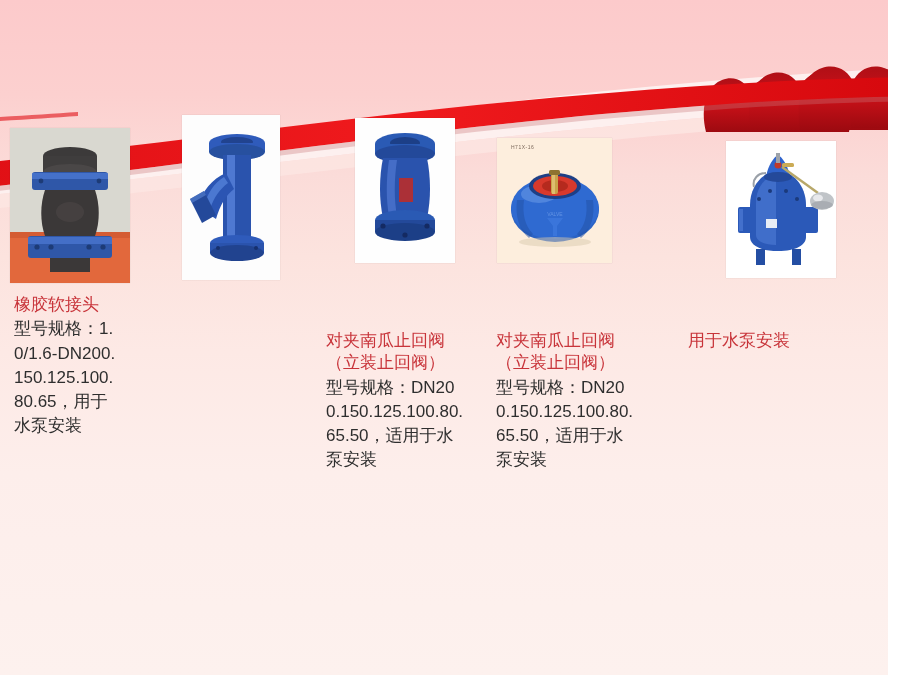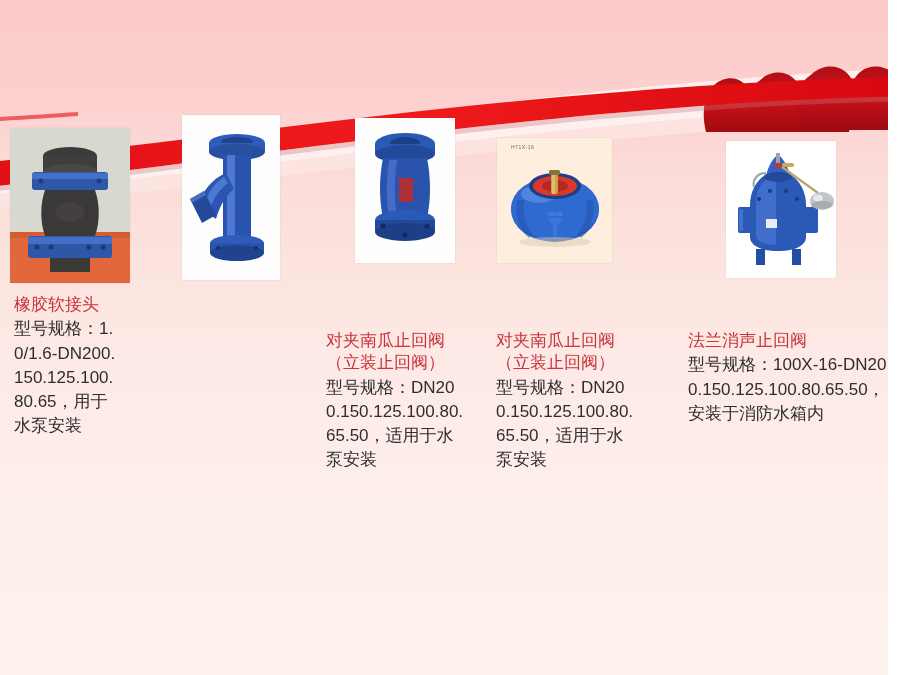--- a/index.html
+++ b/index.html
@@ -290,17 +290,16 @@
     <p class="col-title">对夹南瓜止回阀（立装止回阀）</p>
     <p class="col-body">型号规格：DN200.150.125.100.80.65.50，适用于水泵安装</p>
   </div>
 
   <div class="col" style="left:496px; top:330px; width:138px;">
     <p class="col-title">对夹南瓜止回阀（立装止回阀）</p>
     <p class="col-body">型号规格：DN200.150.125.100.80.65.50，适用于水泵安装</p>
   </div>
 
   <div class="col" style="left:688px; top:330px; width:200px;">
-    <p class="col-title">法兰消声止回阀</p>
-    <p class="col-body">型号规格：100X-16-DN200.150.125.100.80.65.50，安装于消防水箱内</p>
+    <p class="col-title">用于水泵安装</p>
   </div>
 
 </div>
 
 </body></html>

